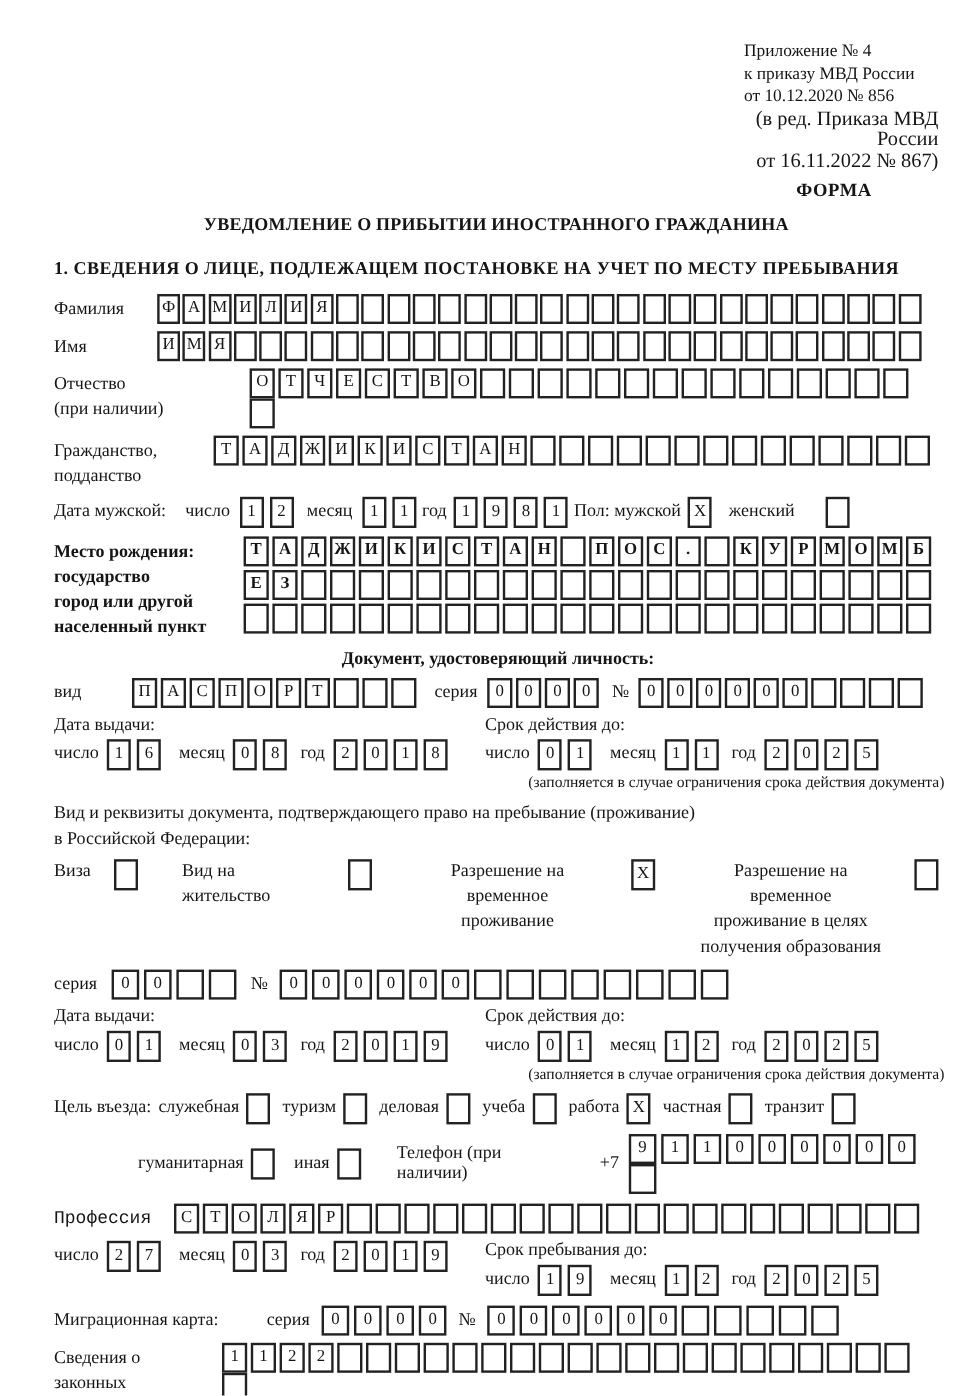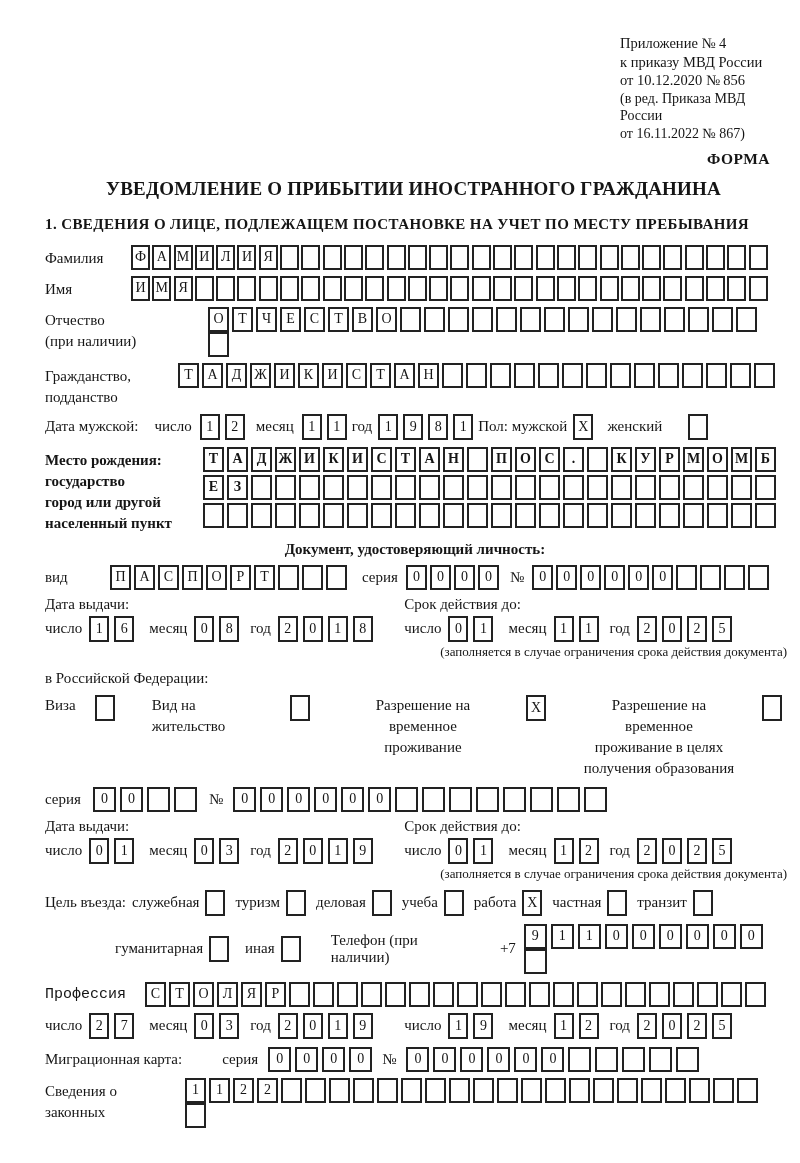--- a/index.html
+++ b/index.html
@@ -2,24 +2,24 @@
 <html><head>
 <meta charset="utf-8">
 <style>
   html,body{margin:0;padding:0;background:#fff;}
   body{width:800px;height:1163px;overflow:hidden;color:#151515;
        font-family:"Liberation Serif","DejaVu Serif",serif;font-size:15px;}
   .page{padding:34px 18px 0 45px;box-sizing:border-box;width:800px;height:1163px;}
 
   
   .hdr{margin-left:575px;line-height:18.5px;font-size:14.5px;}
-  .hdr .rev{font-size:14px;line-height:17.5px;}
-  .forma{font-weight:bold;text-align:right;padding-right:12px;margin-top:8px;font-size:15.5px;letter-spacing:.5px;}
-
-  .title{text-align:center;font-weight:bold;font-size:19px;line-height:23px;margin-top:8px;letter-spacing:.2px;}
+  .hdr .rev{font-size:17px;line-height:17.5px;text-align:right;}
+  .forma{font-weight:bold;text-align:center;padding-right:12px;margin-top:8px;font-size:15.5px;letter-spacing:.5px;}
+
+  .title{text-align:center;font-weight:bold;font-size:15px;line-height:23px;margin-top:8px;letter-spacing:.2px;}
   .tblank{display:inline-block;width:66px;border-bottom:2.5px solid #333;margin-left:14px;}
   .sec{font-weight:bold;font-size:15px;margin-top:16px;margin-bottom:12px;letter-spacing:.4px;}
 
   
   .boxes{display:flex;flex-wrap:wrap;}
   .cell{box-sizing:border-box;flex:none;display:inline-flex;align-items:center;justify-content:center;
         height:25px;border:2px solid #222;font-size:14px;line-height:1;background:#fff;}
   .p21 .cell{width:19px;margin-right:2.3px;}
   .p24 .cell{width:21px;margin-right:3px;}
   .p27 .cell{width:23px;margin-right:4px;}
@@ -404,20 +404,21 @@
             <span class="cell">2</span>
             <span class="cell">0</span>
             <span class="cell">2</span>
             <span class="cell">5</span>
           </span>
       </div>
     </div>
   </div>
   <div class="note">(заполняется в случае ограничения срока действия документа)</div>
 
+  <div class="introline">Вид и реквизиты документа, подтверждающего право на пребывание (проживание)</div>
   <div class="introline">в Российской Федерации:</div>
 
   <div class="vrow">
     <span>Виза</span>
     <span class="boxes chk ml6">
         <span class="cell"></span>
       </span>
     <span class="ml24">Вид на жительство</span>
     <span class="boxes chk ml14">
         <span class="cell"></span>
@@ -637,20 +638,21 @@
         <span class="lab ml6">год</span>
         <span class="boxes dates">
             <span class="cell">2</span>
             <span class="cell">0</span>
             <span class="cell">1</span>
             <span class="cell">9</span>
           </span>
       </div>
     </div>
     <div class="dgroup">
+      <div class="dhead">Срок пребывания до:</div>
       <div class="dline">
         <span class="lab">число</span>
         <span class="boxes dates">
             <span class="cell">1</span>
             <span class="cell">9</span>
           </span>
         <span class="lab ml10">месяц</span>
         <span class="boxes dates">
             <span class="cell">1</span>
             <span class="cell">2</span>

